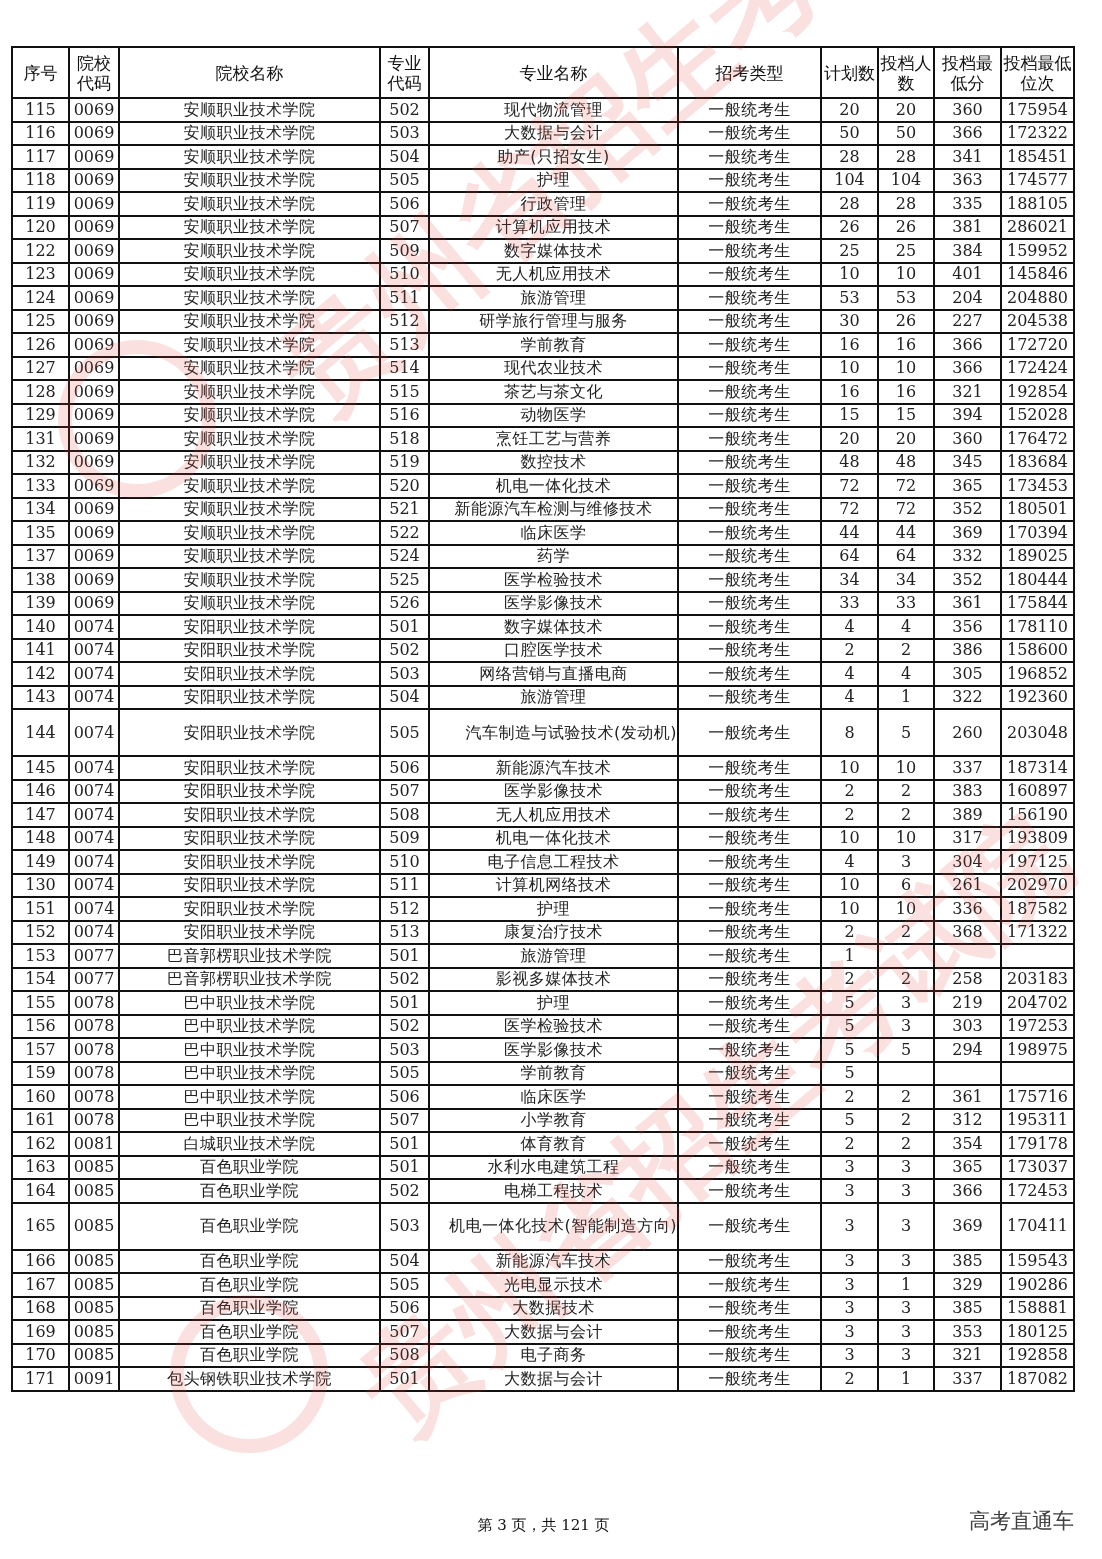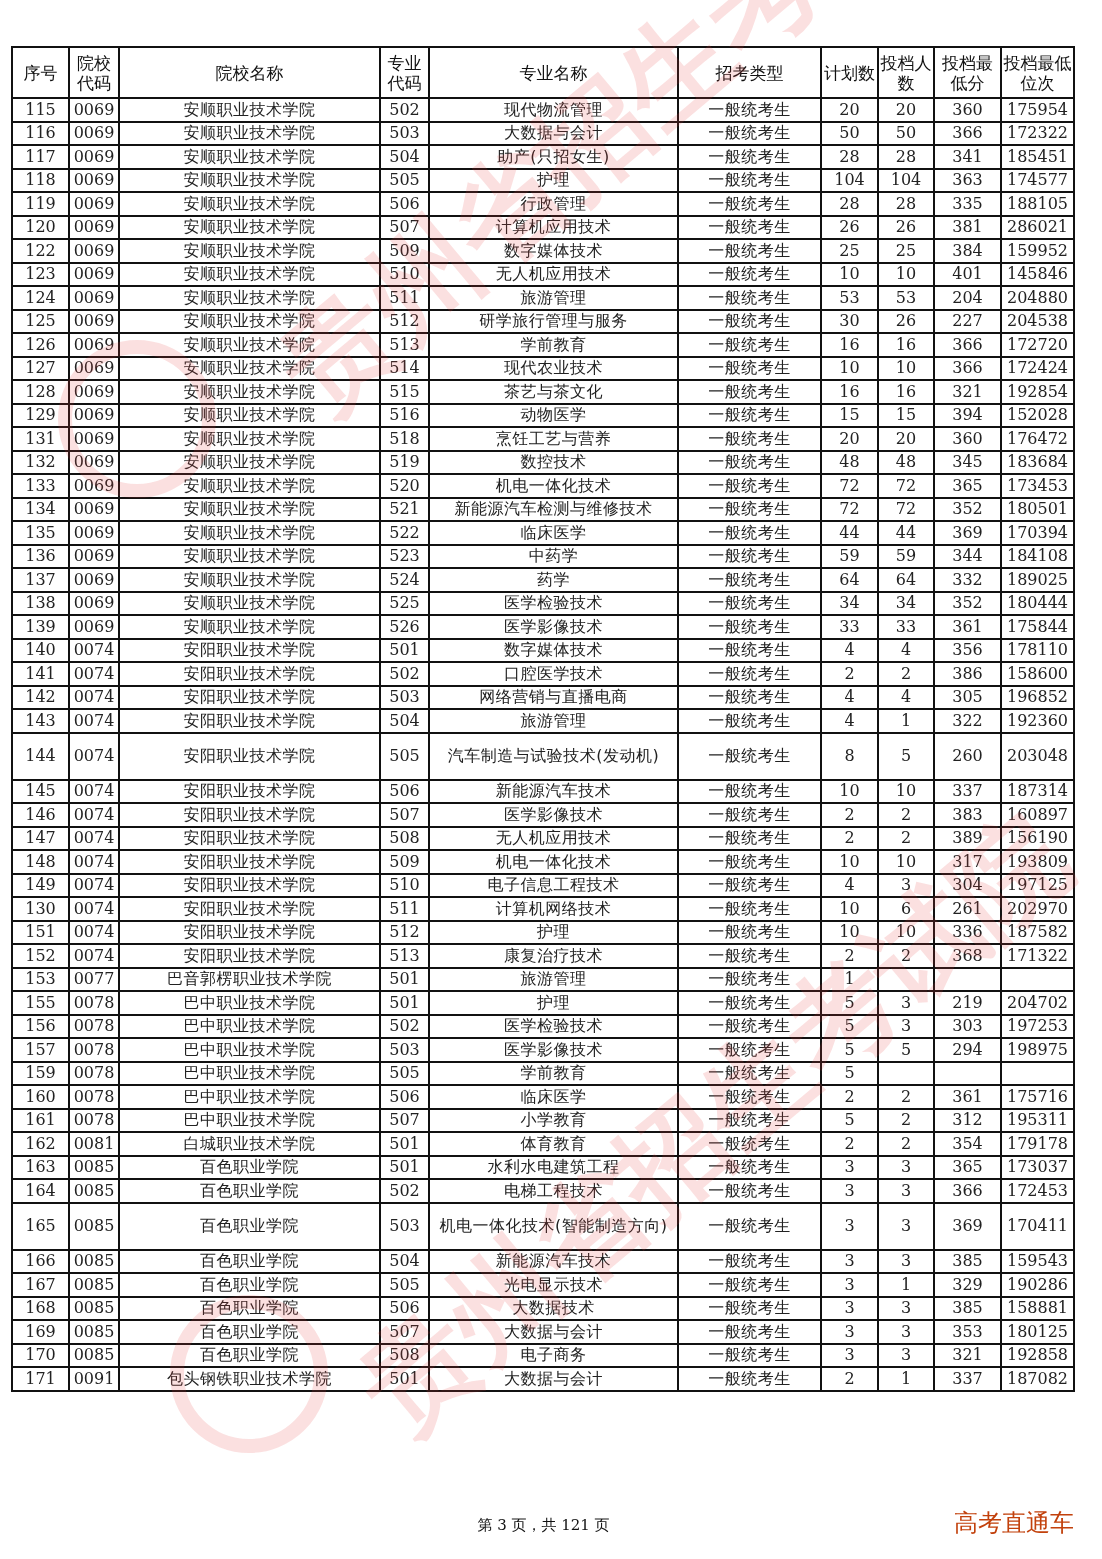--- a/index.html
+++ b/index.html
@@ -7,25 +7,25 @@
          font-family: "DejaVu Serif", "Liberation Serif", serif; color: #111; }
   .page { position: absolute; left: 0; top: 0; width: 1102px; height: 1559px; }
   table.grid { position: absolute; left: 11px; top: 46px; border-collapse: collapse;
                table-layout: fixed; width: 1062px; border-radius: 29px; }
   table.grid th, table.grid td { border: 2px solid #111; padding: 0; text-align: center;
                vertical-align: middle; overflow: hidden; white-space: nowrap; }
   table.grid th { height: 49px; font-family: "DejaVu Sans", "Liberation Sans", sans-serif;
                font-weight: normal; font-size: 17px; line-height: 20px; color: #111; white-space: normal; }
   table.grid td { height: 21.5px; font-size: 16px; line-height: 20px; color: #222; }
   table.grid tr.tall td { height: 45px; }
-  table.grid td.wrap { white-space: normal; line-height: 22px; }
+  table.grid td.wrap { white-space: normal; line-height: 22px; text-align: right; }
   td.cn, td.wrap { font-family: "DejaVu Sans", "Liberation Sans", sans-serif; font-size: 16px; letter-spacing: 0.5px; }
   .footer-page { position: absolute; top: 1516px; left: 0; width: 1087px; text-align: center;
                  font-size: 15px; color: #111; }
-  .footer-brand { position: absolute; top: 1507px; right: 28px; font-size: 24px; color: #c2410c;
+  .footer-brand { position: absolute; top: 1507px; right: 28px; font-size: 21px; color: #404040;
                   font-family: "DejaVu Sans", "Liberation Sans", sans-serif; }
   .wm { position: absolute; pointer-events: none; color: rgba(230, 60, 60, 0.16);
         font-family: "DejaVu Sans", "Liberation Sans", sans-serif; font-weight: bold; }
   .wm-text1 { left: 250px; top: 330px; font-size: 110px; transform: rotate(-40deg); transform-origin: left top; white-space: nowrap; }
   .wm-text2 { left: 330px; top: 1350px; font-size: 110px; transform: rotate(-40deg); transform-origin: left top; white-space: nowrap; }
   .wm-circle { position: absolute; border: 14px solid rgba(230,60,60,0.16); border-radius: 50%; pointer-events: none; }
   .wm-c1 { left: 58px; top: 340px; width: 130px; height: 130px; }
   .wm-c2 { left: 170px; top: 1295px; width: 130px; height: 130px; }
 </style>
 </head>
@@ -283,32 +283,20 @@
           <td class="cn">安顺职业技术学院</td>
           <td>522</td>
           <td class="cn">临床医学</td>
           <td class="cn">一般统考生</td>
           <td>44</td>
           <td>44</td>
           <td>369</td>
           <td>170394</td>
         </tr>
         <tr>
-          <td>136</td>
-          <td>0069</td>
-          <td class="cn">安顺职业技术学院</td>
-          <td>523</td>
-          <td class="cn">中药学</td>
-          <td class="cn">一般统考生</td>
-          <td>59</td>
-          <td>59</td>
-          <td>344</td>
-          <td>184108</td>
-        </tr>
-        <tr>
           <td>137</td>
           <td>0069</td>
           <td class="cn">安顺职业技术学院</td>
           <td>524</td>
           <td class="cn">药学</td>
           <td class="cn">一般统考生</td>
           <td>64</td>
           <td>64</td>
           <td>332</td>
           <td>189025</td>
@@ -497,20 +485,32 @@
           <td>153</td>
           <td>0077</td>
           <td class="cn">巴音郭楞职业技术学院</td>
           <td>501</td>
           <td class="cn">旅游管理</td>
           <td class="cn">一般统考生</td>
           <td>1</td>
           <td></td>
           <td></td>
           <td></td>
+        </tr>
+        <tr>
+          <td>154</td>
+          <td>0077</td>
+          <td class="cn">巴音郭楞职业技术学院</td>
+          <td>502</td>
+          <td class="cn">影视多媒体技术</td>
+          <td class="cn">一般统考生</td>
+          <td>2</td>
+          <td>2</td>
+          <td>258</td>
+          <td>203183</td>
         </tr>
         <tr>
           <td>155</td>
           <td>0078</td>
           <td class="cn">巴中职业技术学院</td>
           <td>501</td>
           <td class="cn">护理</td>
           <td class="cn">一般统考生</td>
           <td>5</td>
           <td>3</td>

